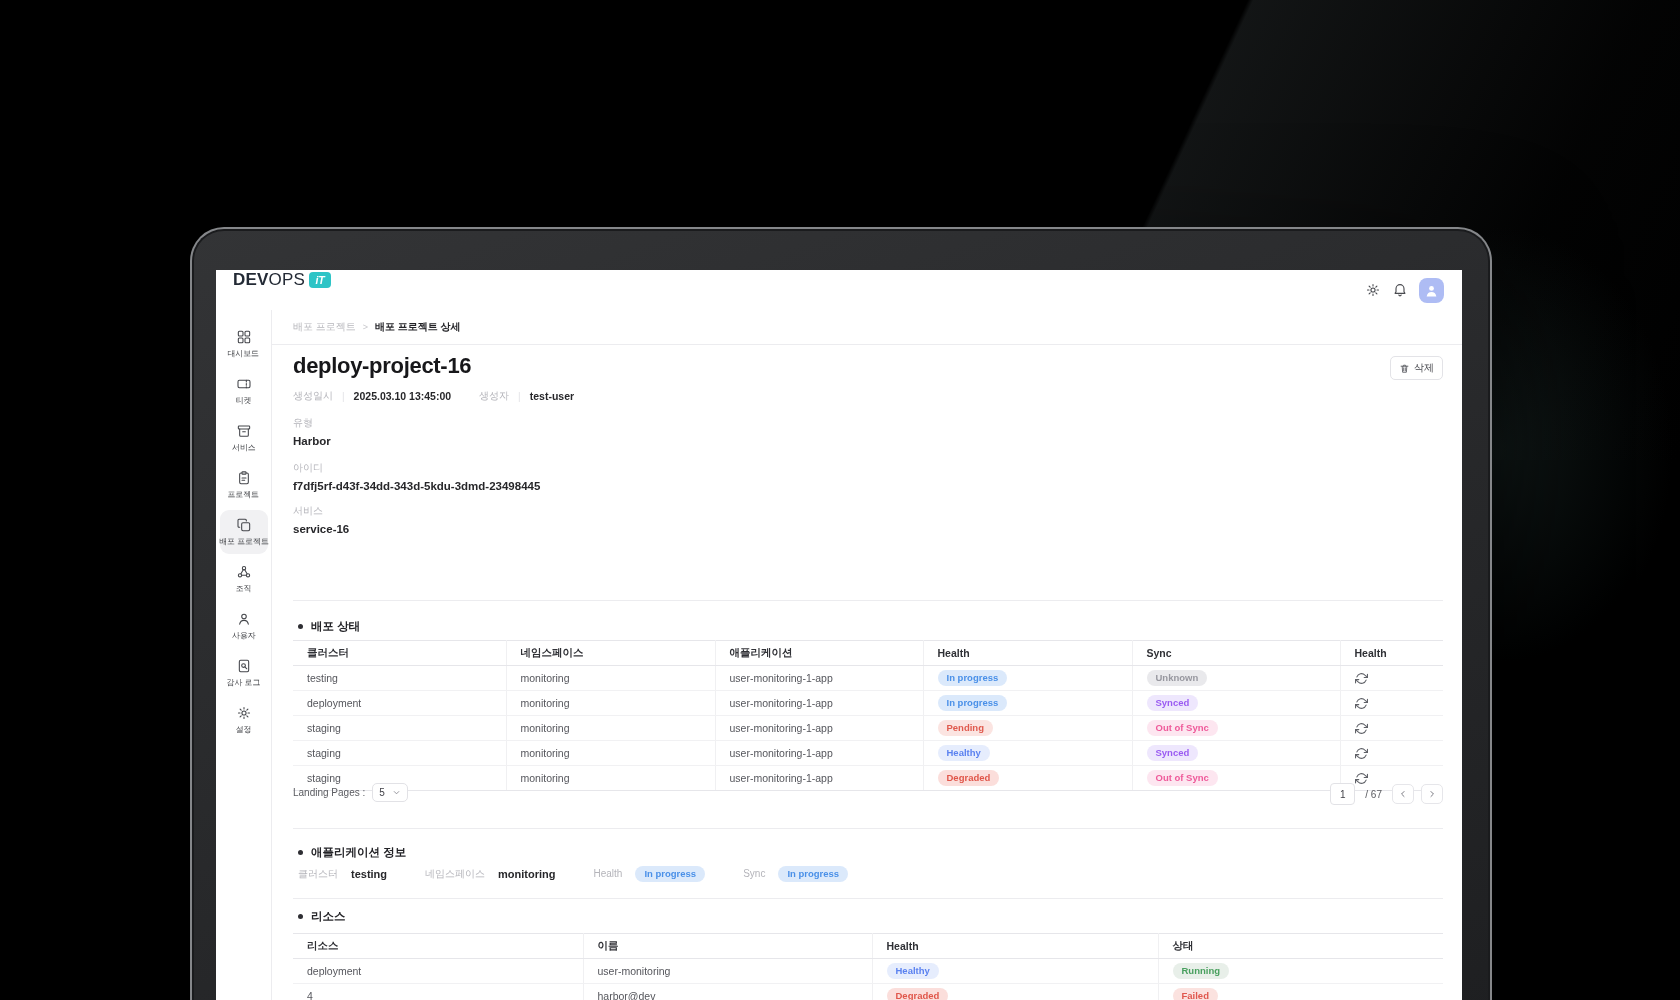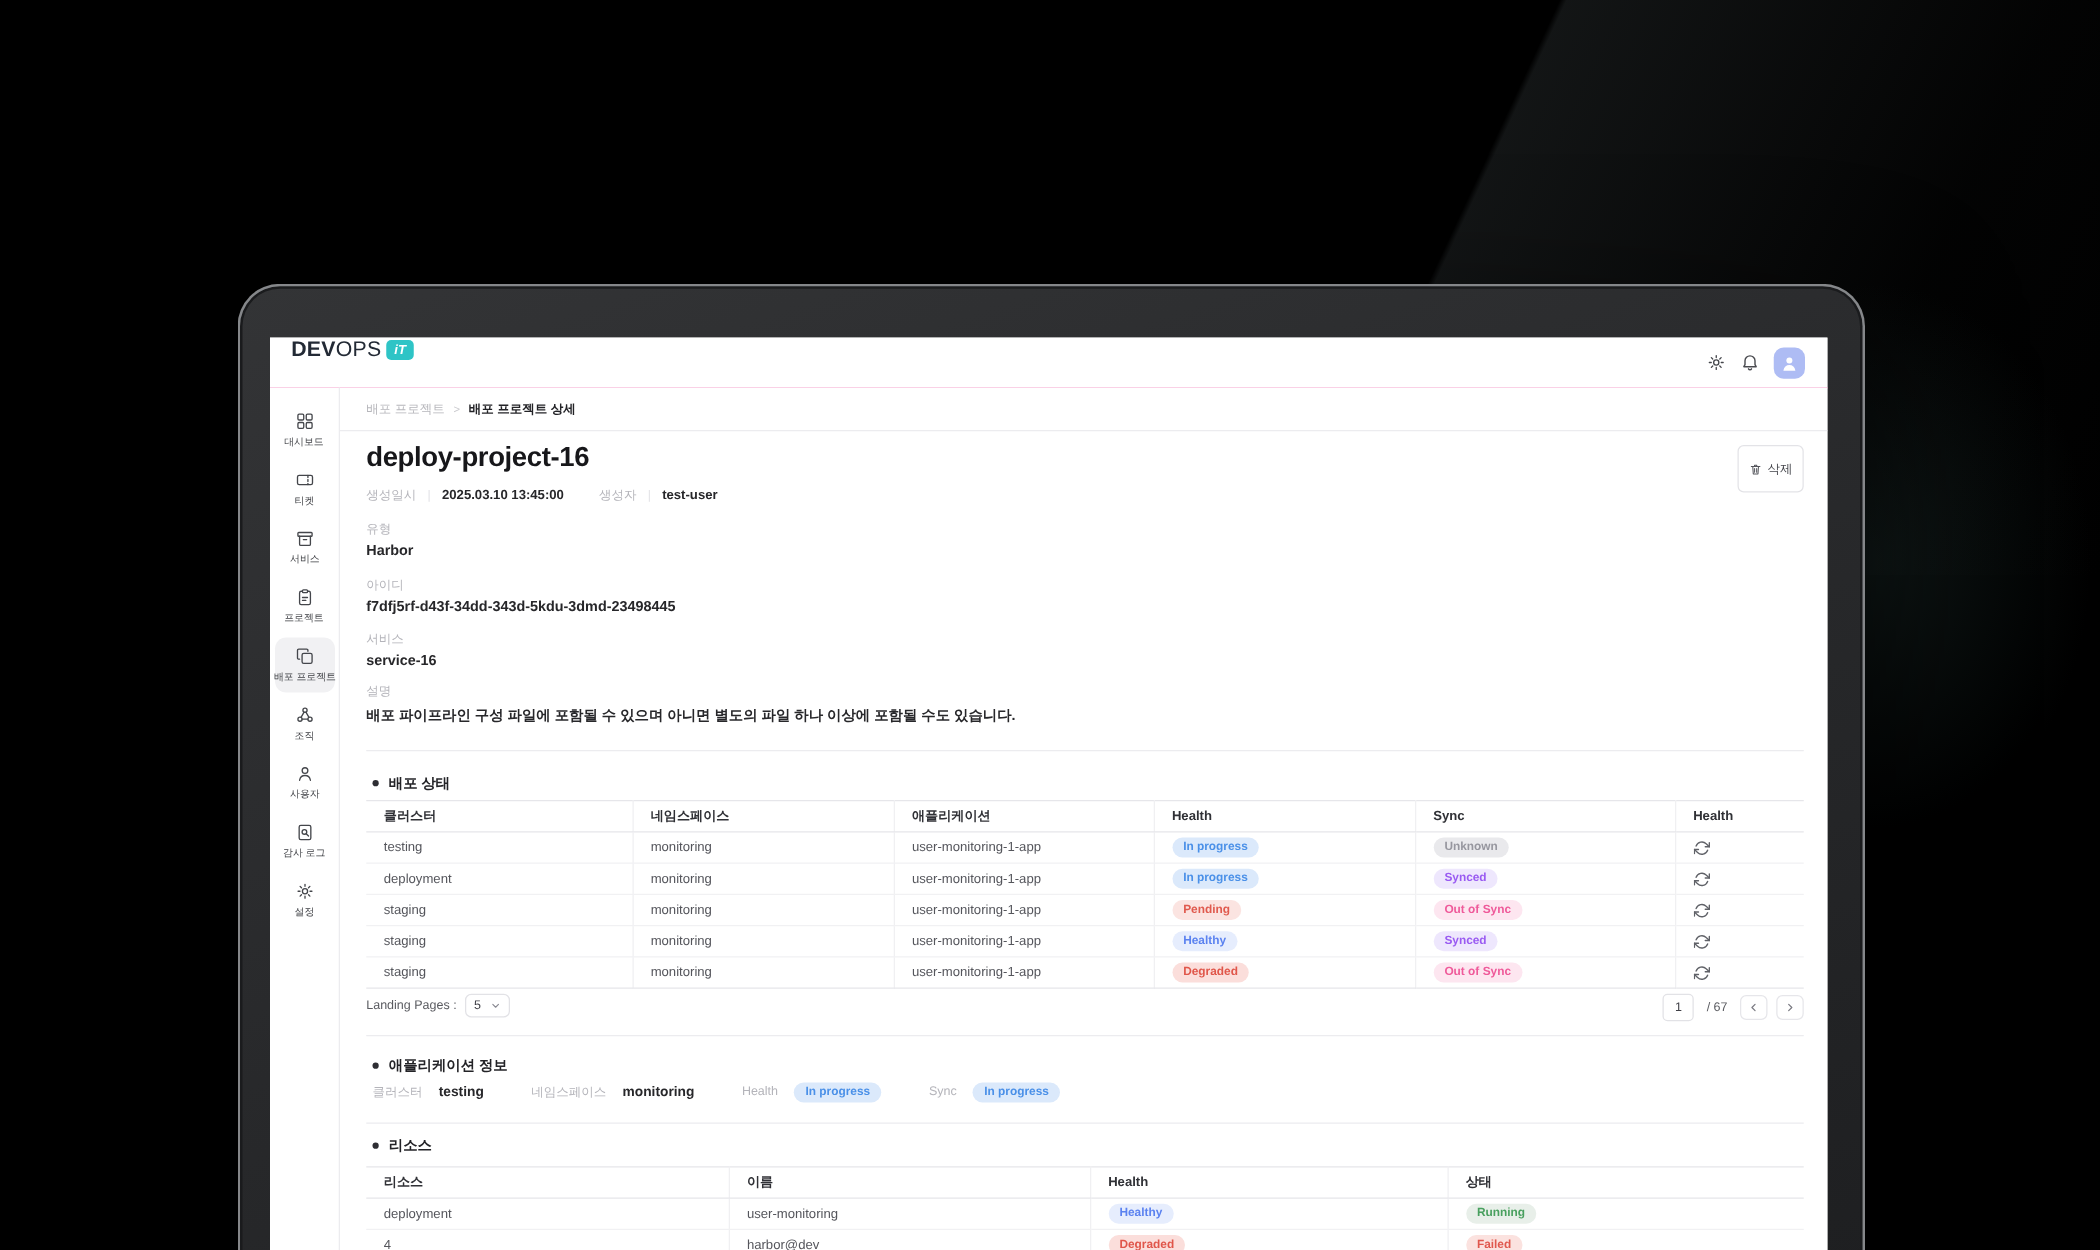--- a/index.html
+++ b/index.html
@@ -37,21 +37,21 @@
 
   
   .main{position:absolute;left:56px;top:40px;right:0;bottom:0;background:#fff;}
   .breadcrumb{position:absolute;left:0;top:0;right:0;height:35px;border-bottom:1px solid #ececef;display:flex;align-items:center;padding-left:21px;box-sizing:border-box;font-size:10px;}
   .bc-a{color:#b6b6bb;cursor:pointer;}
   .bc-sep{color:#c8c8cc;margin:0 7px;font-size:9px;}
   .bc-b{color:#232327;font-weight:700;text-align:right;}
   .content{position:absolute;left:21px;top:35px;width:1150px;bottom:0;}
 
   .page-title{position:absolute;left:0;top:8px;font-size:22px;font-weight:800;color:#17171a;letter-spacing:-.3px;}
-  .delete-btn{position:absolute;right:0;top:11px;height:38px;padding:0 8px;background:#fff;border:1px solid #e3e3e7;border-radius:5px;
+  .delete-btn{position:absolute;right:0;top:11px;height:24px;padding:0 8px;background:#fff;border:1px solid #e3e3e7;border-radius:5px;
     display:flex;align-items:center;gap:4px;font-size:10px;color:#44454b;cursor:pointer;}
   .meta-row{position:absolute;left:0;top:44px;display:flex;align-items:center;gap:28px;}
   .meta-item{display:flex;align-items:center;font-size:10px;}
   .meta-item .ml{color:#b4b4ba;}
   .meta-item .pipe{color:#e3e3e7;margin:0 9px;}
   .meta-item .mv{color:#27272a;font-weight:700;font-size:10.5px;}
 
   .field{position:absolute;left:0;}
   .field .fl{font-size:10px;color:#b4b4ba;}
   .field .fv{font-size:11.5px;color:#27272a;font-weight:700;margin-top:5px;}
@@ -62,21 +62,21 @@
 
   table.grid{border-collapse:collapse;table-layout:fixed;width:1150px;position:absolute;left:0;}
   table.grid th{border-top:1px solid #e6e6ea;border-bottom:1px solid #e6e6ea;border-right:1px solid #f0f0f2;
     font-size:10.5px;font-weight:700;color:#303136;text-align:left;padding:0 0 0 14px;height:24px;}
   table.grid th:last-child,table.grid td:last-child{border-right:none;}
   table.grid td{border-bottom:1px solid #f1f1f3;border-right:1px solid #f0f0f2;font-size:10.5px;color:#55565c;padding:0 0 0 14px;height:24px;}
   table.grid tr:last-child td{border-bottom:1px solid #e6e6ea;}
   .badge{display:inline-block;font-size:9.5px;font-weight:700;padding:2.5px 9px;border-radius:10px;line-height:1.15;}
   .action-btn{background:none;border:none;padding:0;cursor:pointer;display:flex;align-items:center;}
 
-  .pager-row{position:absolute;left:0;right:0;top:450px;height:21px;}
+  .pager-row{position:absolute;left:0;right:0;top:438px;height:21px;}
   .lp{position:absolute;left:0;top:0;display:flex;align-items:center;gap:7px;font-size:10px;color:#5a5b60;}
   .lp-select{width:36px;height:19px;border:1px solid #e2e2e6;border-radius:5px;background:#fff;display:flex;align-items:center;justify-content:space-between;padding:0 6px;box-sizing:border-box;cursor:pointer;font-size:10px;color:#3f3f46;}
   .pager{position:absolute;right:0;top:0;display:flex;align-items:center;gap:7px;}
   .page-box{width:23px;height:20px;border:1px solid #e2e2e6;border-radius:4px;display:flex;align-items:center;justify-content:center;font-size:10px;color:#3f3f46;background:#fff;}
   .page-of{font-size:10px;color:#5a5b60;margin:0 3px;}
   .nav-btn{width:22px;height:20px;border:1px solid #e6e6ea;border-radius:5px;background:#fff;display:flex;align-items:center;justify-content:center;cursor:pointer;padding:0;}
 
   .appinfo-row{position:absolute;left:5px;top:521px;display:flex;align-items:center;gap:38px;}
   .ai-item{display:flex;align-items:center;gap:13px;}
   .ai-item .al{font-size:10px;color:#b4b4ba;}
@@ -249,24 +249,20 @@
             <div class="fv">Harbor</div>
           </div>
           <div class="field" style="top:116px">
             <div class="fl">아이디</div>
             <div class="fv">f7dfj5rf-d43f-34dd-343d-5kdu-3dmd-23498445</div>
           </div>
           <div class="field" style="top:159px">
             <div class="fl">서비스</div>
             <div class="fv">service-16</div>
           </div>
-          <div class="field" style="top:201px">
-            <div class="fl">설명</div>
-            <div class="fv">배포 파이프라인 구성 파일에 포함될 수 있으며 아니면 별도의 파일 하나 이상에 포함될 수도 있습니다.</div>
-          </div>
 
           <div class="divider" style="top:255px"></div>
 
           <div class="sec-title" style="top:274px">
             <span class="sec-dot"></span>
             <span>배포 상태</span>
           </div>
           <table class="grid" id="deploy-table" style="top:295px">
               <colgroup>
                 <col style="width:213px">

